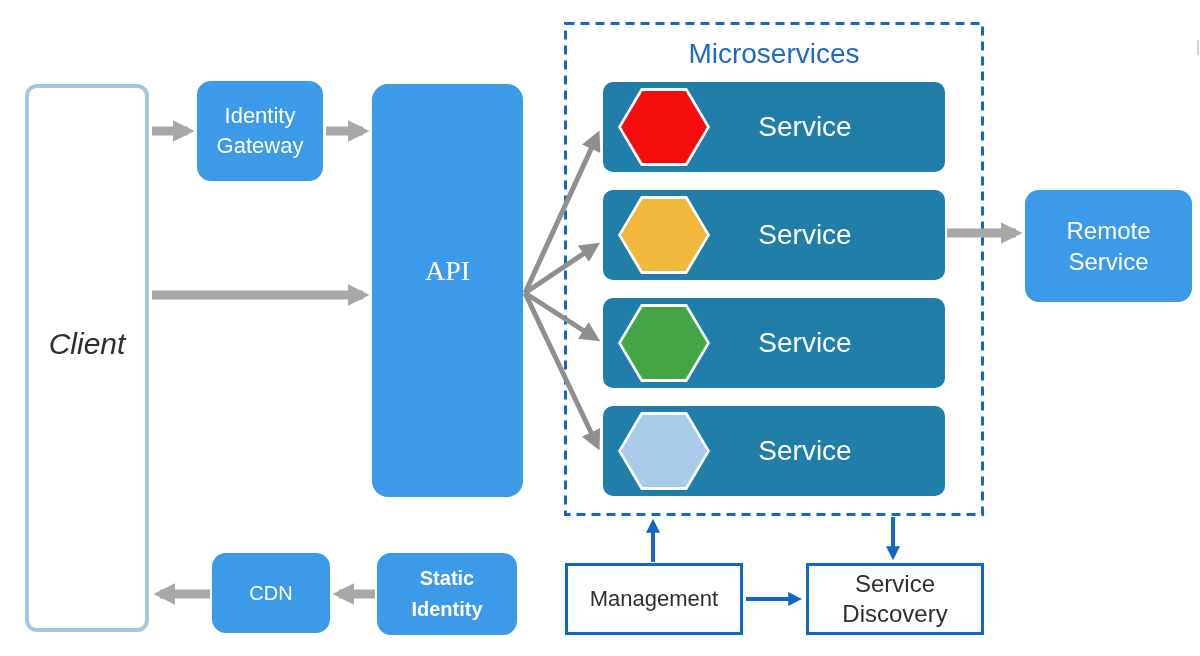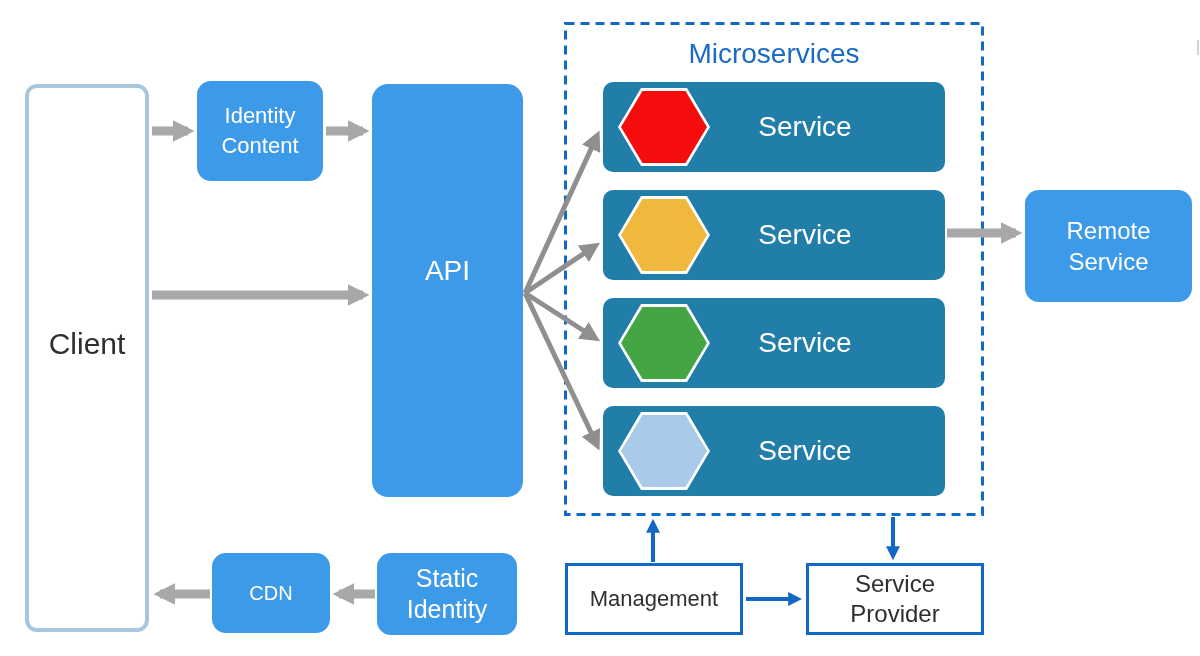--- a/index.html
+++ b/index.html
@@ -11,33 +11,33 @@
   
   .bluebox{
     background:var(--box-blue);color:#fff;border-radius:14px;
     display:flex;flex-direction:column;align-items:center;justify-content:center;
     text-align:center;
   }
   .bluebox .l1,.bluebox .l2{line-height:30px;font-size:22px;}
   
   #client{
     left:25px;top:84px;width:124px;height:548px;background:#fff;
-    border:4px solid var(--client-border);border-radius:12px;box-sizing:border-box;
+    border:4px solid var(--client-border);border-radius:12px;box-sizing:border-box;font-style:italic;
   }
   #client .lbl{position:absolute;left:0;top:239px;width:100%;text-align:center;
     font-size:30px;color:var(--dark-text);}
   #identity-provider{left:197px;top:81px;width:126px;height:100px;}
   #api-gateway{left:372px;top:84px;width:151px;height:413px;border-radius:16px;
-    padding-bottom:40px;box-sizing:border-box;}
+    padding-bottom:40px;box-sizing:border-box;font-family:Liberation Serif, serif;}
   #api-gateway .l1,#api-gateway .l2{font-size:28px;line-height:36px;}
   #remote-service{left:1025px;top:190px;width:167px;height:112px;}
   #remote-service .l1,#remote-service .l2{font-size:24px;line-height:31px;}
   #cdn{left:212px;top:553px;width:118px;height:80px;font-size:20px;}
   #static-content{left:377px;top:553px;width:140px;height:82px;}
-  #static-content .l1,#static-content .l2{font-size:25px;line-height:31px;}
+  #static-content .l1,#static-content .l2{font-size:20px;line-height:31px;font-weight:bold;}
   
   #microservices{left:564px;top:22px;width:420px;height:494px;}
   #microservices > svg{position:absolute;left:0;top:0;}
   #ms-title{position:absolute;left:0;top:18px;width:100%;text-align:center;
     font-size:28px;line-height:28px;color:var(--title-blue);}
   .service-row{
     position:absolute;left:39px;width:342px;height:90px;border-radius:10px;
     background:var(--service-teal);
   }
   .service-row .svc-label{
@@ -77,21 +77,21 @@
 <body>
 
 <div id="canvas">
 
   <div id="client" class="abs">
     <div class="lbl">Client</div>
   </div>
 
   <div id="identity-provider" class="abs bluebox">
     <div class="l1">Identity</div>
-    <div class="l2">Content</div>
+    <div class="l2">Gateway</div>
   </div>
 
   <div id="api-gateway" class="abs bluebox">
     <div class="l1">API</div>
   </div>
 
   <div id="microservices" class="abs">
     <svg width="420" height="494">
       <rect id="ms-border" x="1.5" y="1.5" width="417" height="491" fill="none" stroke-width="3" stroke-dasharray="9 6"></rect>
     </svg>
@@ -139,21 +139,21 @@
     <div class="l1">Static</div>
     <div class="l2">Identity</div>
   </div>
 
   <div id="management" class="abs outlinebox">
     <div>Management</div>
   </div>
 
   <div id="service-discovery" class="abs outlinebox">
     <div class="l1">Service</div>
-    <div class="l2">Provider</div>
+    <div class="l2">Discovery</div>
   </div>
 
   <div id="edge-artifact" class="abs"></div>
 
   <svg id="arrows" width="1200" height="656">
     <defs>
       <marker id="head-gray" viewBox="0 0 10 10" refX="7" refY="5" markerWidth="2.4" markerHeight="2.4" orient="auto">
         <path d="M0,0 L10,5 L0,10 Z"></path>
       </marker>
       <marker id="head-fan" viewBox="0 0 10 10" refX="7" refY="5" markerWidth="4" markerHeight="4" orient="auto">

